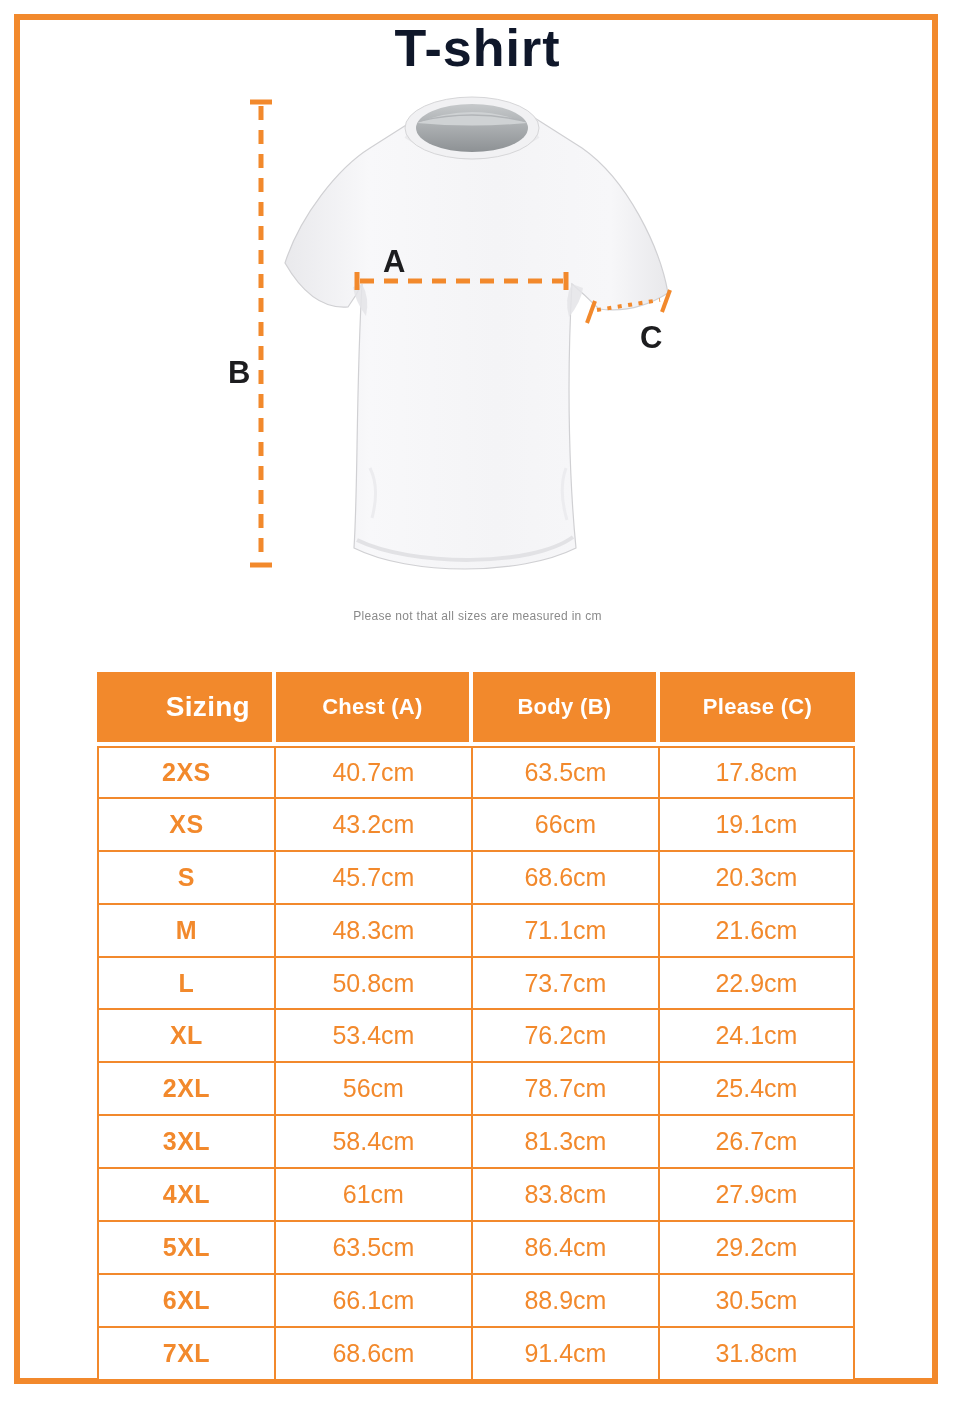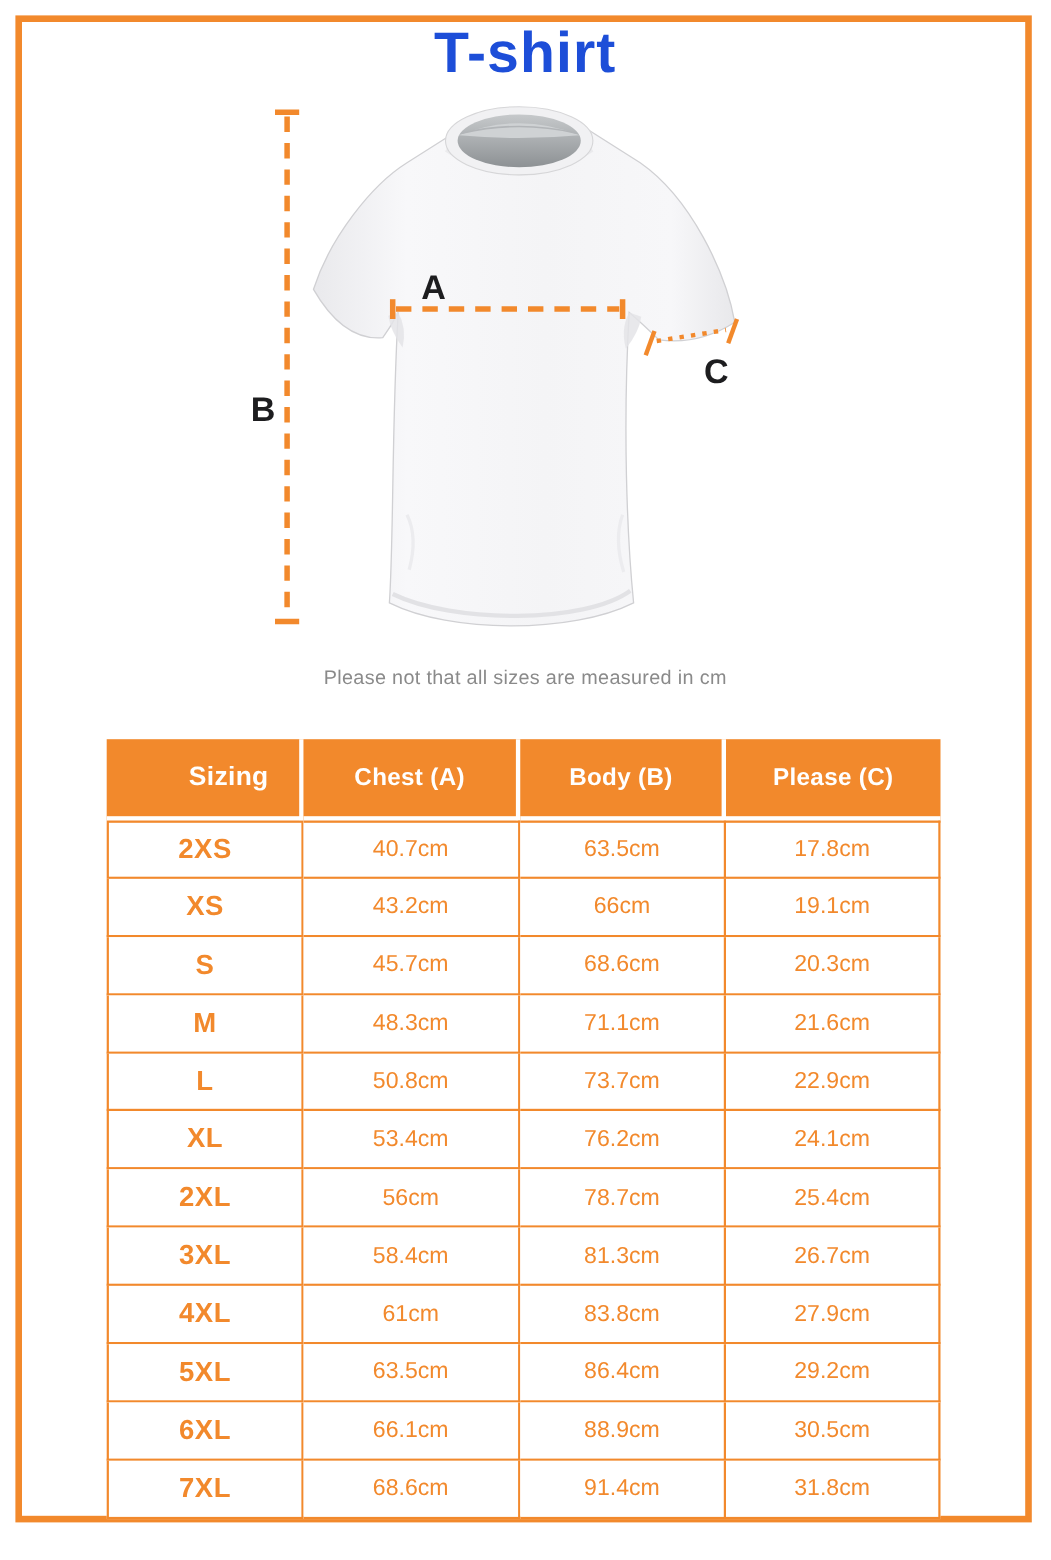--- a/index.html
+++ b/index.html
@@ -6,44 +6,44 @@
   body{
     width:955px;height:1418px;position:relative;overflow:hidden;
     font-family:"Liberation Sans",sans-serif;
   }
   .frame{
     position:absolute;left:14px;top:14px;width:924px;height:1370px;
     border:6px solid #F2892C;box-sizing:border-box;
   }
   .title{
     position:absolute;top:18px;left:0;width:955px;margin:0;
-    text-align:center;font-size:52px;font-weight:800;color:#1d4ed8;
+    text-align:center;font-size:52px;font-weight:800;color:#0f172a;
     letter-spacing:1px;
   }
   .shirt-svg{position:absolute;left:220px;top:88px;}
   .notes{position:absolute;top:601px;left:0;width:955px;text-align:center;}
-  .note-line{margin:0;font-size:18px;line-height:31px;color:#8a8a8a;letter-spacing:.3px;}
+  .note-line{margin:0;font-size:12px;line-height:31px;color:#8a8a8a;letter-spacing:.3px;}
   .size-table{
     position:absolute;left:97px;top:672px;width:758px;
     display:grid;
     grid-template-columns:176fr 194fr 184fr 192fr;
     grid-template-rows:74px repeat(12,52.9px);
   }
   .tr{display:contents;}
   .th{
     background:#F2892C;color:#ffffff;
     display:flex;align-items:center;justify-content:center;
     font-weight:700;font-size:22px;letter-spacing:.3px;
     border-bottom:4px solid #ffffff;box-sizing:border-box;
   }
   .th.gap{border-right:4px solid #ffffff;}
-  .th.sizing{font-size:24px;padding-left:47px;}
+  .th.sizing{font-size:28px;padding-left:47px;}
   .td{
     display:flex;align-items:center;justify-content:center;
-    color:#F2892C;font-size:21px;background:#ffffff;
+    color:#F2892C;font-size:25px;background:#ffffff;
     border-right:2px solid #F2892C;border-bottom:2px solid #F2892C;
     box-sizing:border-box;
   }
   .td.size{font-weight:700;font-size:25px;border-left:2px solid #F2892C;letter-spacing:.5px;text-align:right;}
   .tr.first .td{border-top:2px solid #F2892C;}
 </style>
 </head>
 <body>
 
 <div class="frame"></div>

